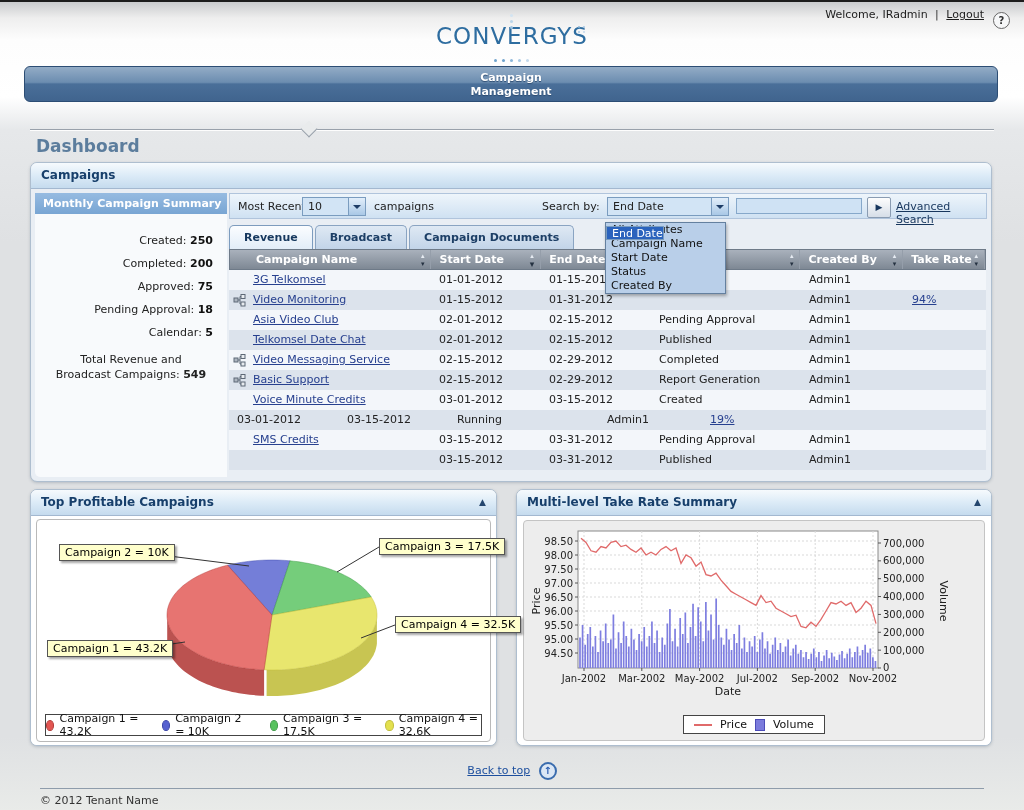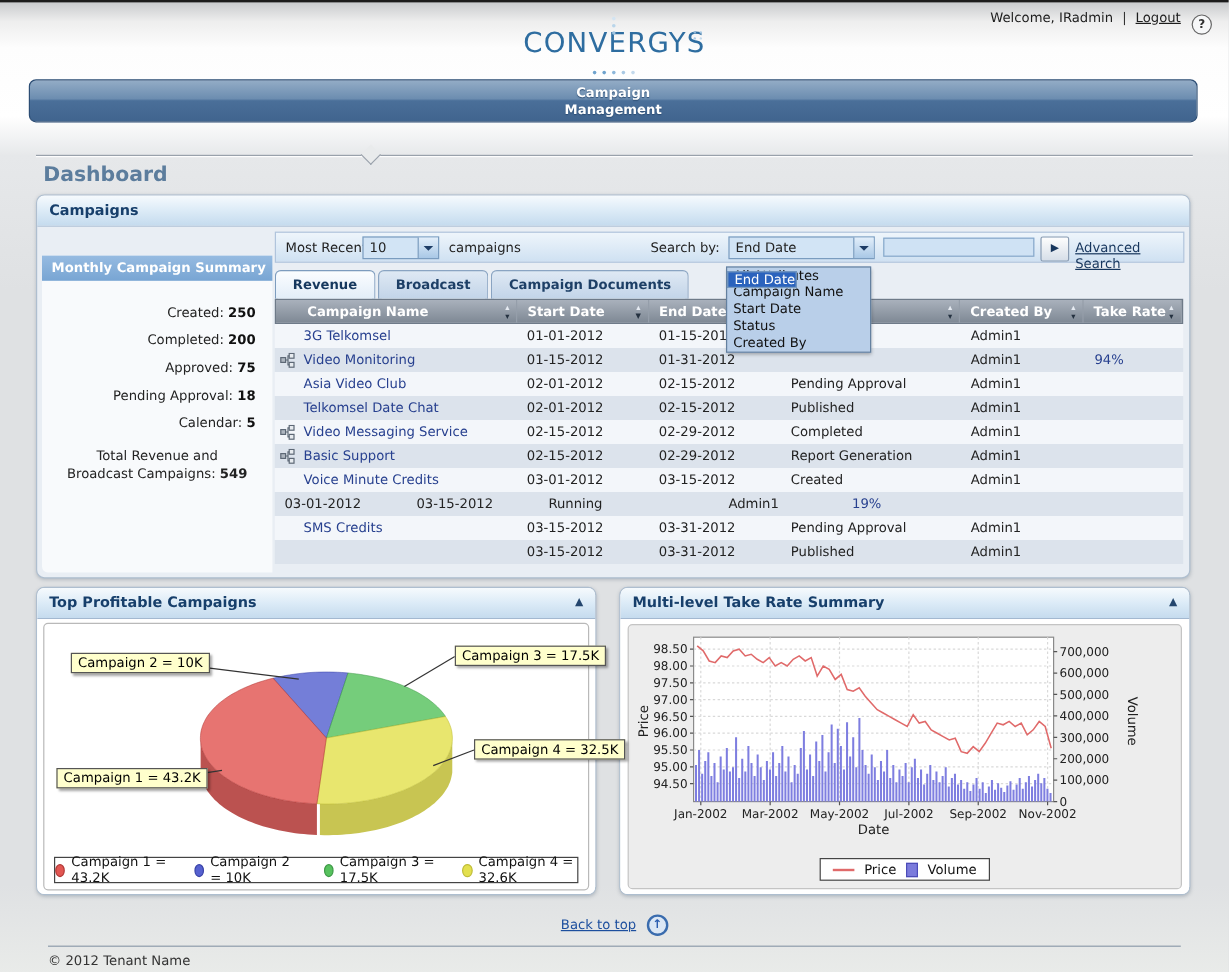--- a/index.html
+++ b/index.html
@@ -36,21 +36,21 @@
     border-right:1px solid #99a1ab;border-bottom:1px solid #99a1ab;transform:rotate(45deg);}
   .h1{position:absolute;left:36px;top:134px;font-size:17px;font-weight:bold;color:#5c7d9d;}
   
   .panel{position:absolute;border:1px solid #aebecf;border-radius:7px;background:#e9eef4;box-shadow:0 1px 3px rgba(60,80,100,.25);}
   .panel-hd{height:25px;border-radius:6px 6px 0 0;border-bottom:1px solid #a3b8d0;
     background:linear-gradient(180deg,#f6fafd 0%,#dcebf7 50%,#c5dbee 100%);position:relative;}
   .panel-hd .ttl{position:absolute;left:10px;top:5px;font-size:12px;font-weight:bold;color:#173f6b;}
   .panel-hd .clps{position:absolute;right:10px;top:7px;font-size:9px;color:#24466e;cursor:pointer;}
   
   .campaigns{left:30px;top:160px;width:960px;height:318px;}
-  .sum-col{position:absolute;left:4px;top:30px;width:192px;bottom:4px;background:#f8fafc;border-radius:0 0 0 5px;margin-top:20px;}
+  .sum-col{position:absolute;left:4px;top:30px;width:192px;bottom:4px;background:#f8fafc;border-radius:0 0 0 5px;}
   .sum-hd{height:21px;background:linear-gradient(180deg,#96bbe1 0%,#78a5d3 100%);color:#fff;font-size:11px;font-weight:bold;
     line-height:21px;padding-left:8px;}
   .sum-rows{padding-top:15px;}
   .sum-row{font-size:11px;color:#222;line-height:23px;text-align:right;padding-right:14px;}
   .sum-row b{color:#111;}
   .sum-total{margin-top:8px;font-size:11px;color:#222;text-align:center;line-height:15px;}
   .right-col{position:absolute;left:198px;top:30px;width:758px;}
   .ctrl-bar{position:relative;height:26px;border:1px solid #b0c4dc;box-sizing:border-box;
     background:linear-gradient(180deg,#eef5fb 0%,#cfe1f2 100%);font-size:11px;color:#222;}
   .ctrl-lbl{position:absolute;top:6px;}
@@ -76,21 +76,21 @@
     box-sizing:border-box;position:relative;white-space:nowrap;overflow:hidden;}
   .th .sort{position:absolute;right:6px;top:2px;line-height:8px;text-align:center;cursor:pointer;}
   .th .sort .up{display:block;font-size:7px;color:#e6ebf2;}
   .th .sort .dn{display:block;font-size:7px;color:#243140;}
   .th.sorted .sort .dn{font-size:9px;}
   .trow{display:flex;height:20px;font-size:11px;color:#222;}
   .trow.odd{background:#f3f6fa;}
   .trow.even{background:#dce3ec;}
   .td{line-height:20px;padding-left:8px;box-sizing:border-box;white-space:nowrap;overflow:hidden;position:relative;}
   .td.name{padding-left:24px;}
-  .td a{color:#27408f;cursor:pointer;}
+  .td a{color:#27408f;text-decoration:underline;cursor:pointer;}
   .ml-ico{position:absolute;left:4px;top:4px;width:13px;height:13px;}
   
   .dropdown{position:absolute;left:605px;top:220px;width:119px;background:#b9cfe9;border:1px solid #64809f;z-index:60;
     box-shadow:1px 2px 3px rgba(0,0,0,.3);}
   .dd-item{height:14px;line-height:14px;font-size:11px;color:#111;padding-left:5px;cursor:pointer;white-space:nowrap;}
   .dd-item.sel{background:#2b63bd;color:#fff;}
   
   .pie-panel{left:30px;top:487px;width:465px;height:255px;background:#fff;}
   .tr-panel{left:516px;top:487px;width:474px;height:255px;background:#fff;}
   .panel-body{position:absolute;left:0;right:0;top:26px;bottom:0;border-radius:0 0 6px 6px;background:#fff;}

